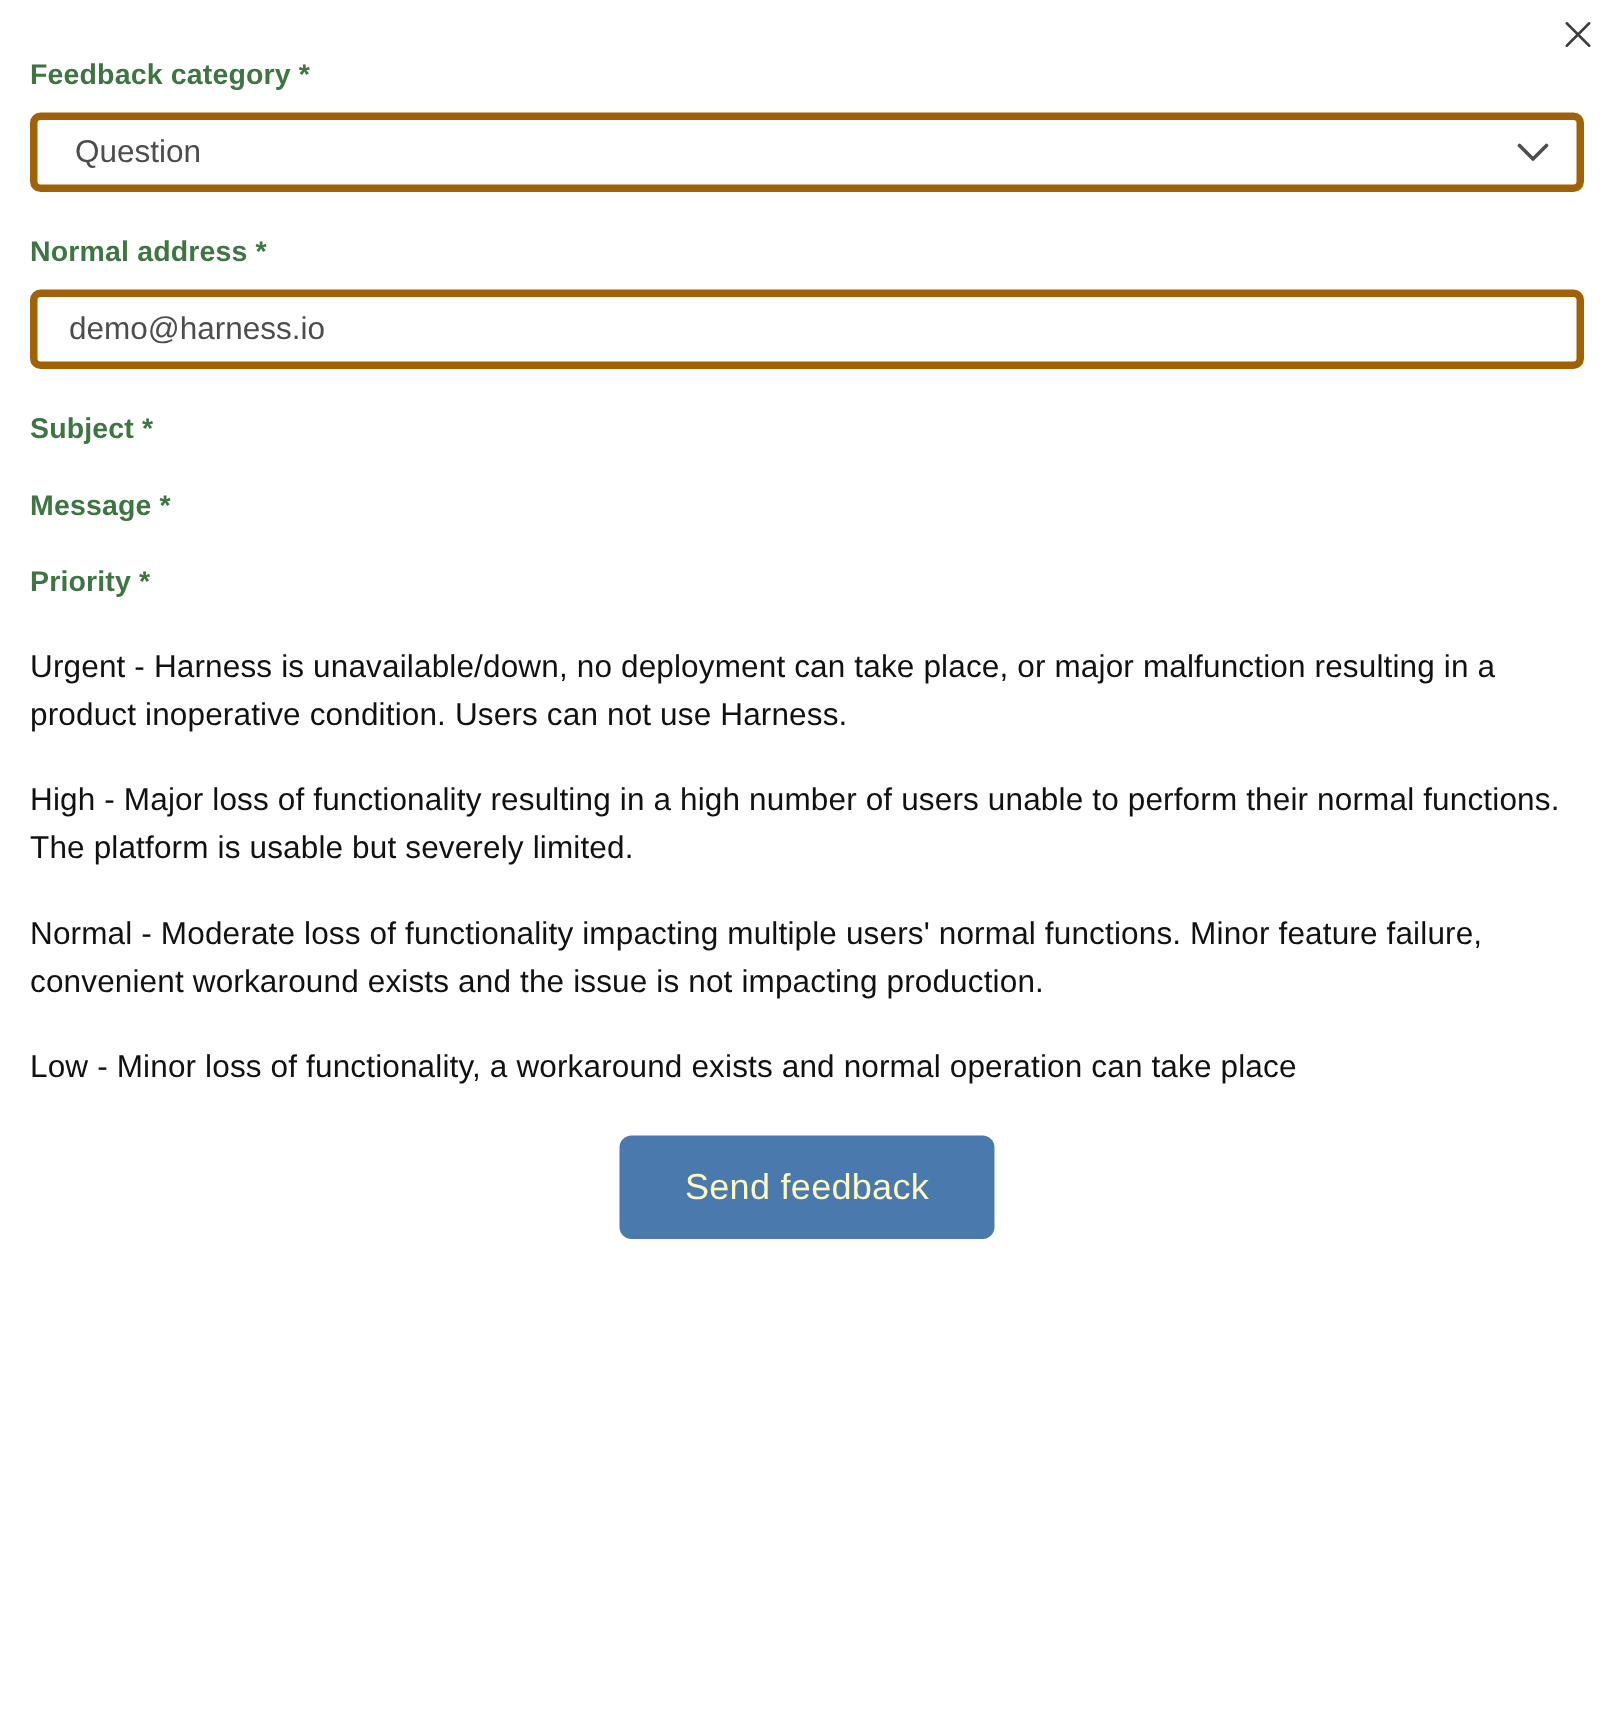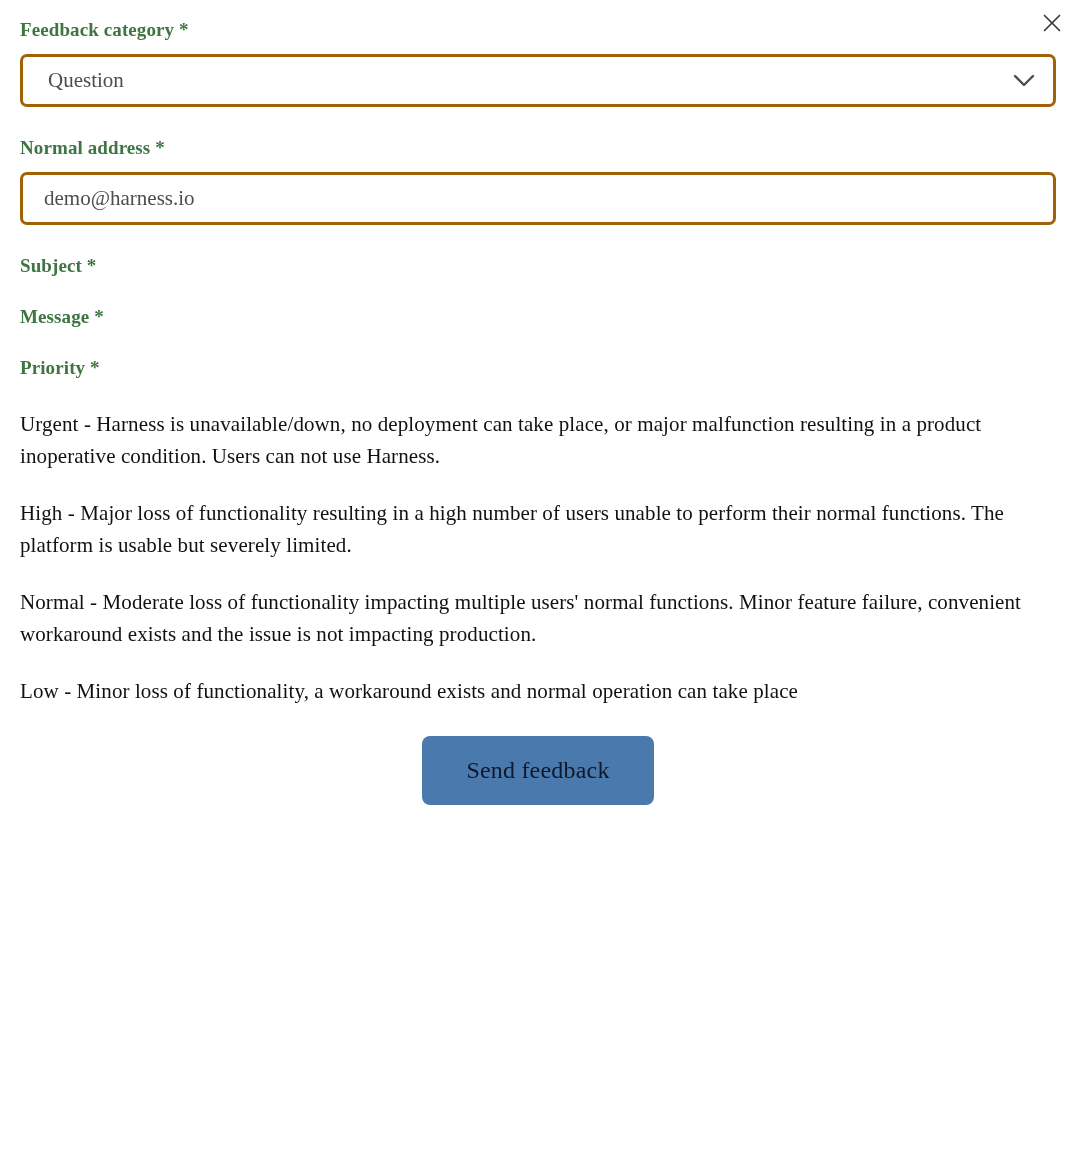--- a/index.html
+++ b/index.html
@@ -7,23 +7,22 @@
   body {
     font-family: "Liberation Sans", "DejaVu Sans", sans-serif;
     width: 1076px;
     height: 1154px;
     position: relative;
     color: #111;
   }
   .dialog {
     width: 1076px;
     height: 1154px;
-    padding: 20px 20px 0 20px;
+    padding: 41px 20px 0 20px;
     position: relative;
-    font-family: Liberation Serif, serif;
   }
   .close-btn {
     position: absolute;
     top: 10px;
     right: 11px;
     width: 26px;
     height: 26px;
     background: none;
     border: none;
     padding: 3px;
@@ -38,21 +37,21 @@
     color: #3e7542;
     font-weight: bold;
     font-size: 19px;
     line-height: 20px;
     margin: 0 0 14px 0;
     letter-spacing: 0.1px;
   }
   .field {
     width: 100%;
     height: 53px;
-    border: 3px solid #a16207;
+    border: 5px solid #a16207;
     border-radius: 7px;
     background: #ffffff;
     font-family: inherit;
     font-size: 21px;
     color: #4d4d4d;
     padding: 0 21px;
   }
   .select-box {
     display: flex;
     align-items: center;
@@ -86,21 +85,21 @@
     margin: 0 0 25px 0;
     max-width: 1036px;
     letter-spacing: 0.1px;
   }
   .btn-row {
     text-align: center;
     margin-top: 29px;
   }
   .send-btn {
     background: #4a7aad;
-    color: #0f172a;
+    color: #fef9c3;
     font-family: inherit;
     font-size: 24px;
     border: none;
     border-radius: 8px;
     padding: 0 44px;
     height: 69px;
     line-height: 69px;
     cursor: pointer;
     letter-spacing: 0.2px;
   }

